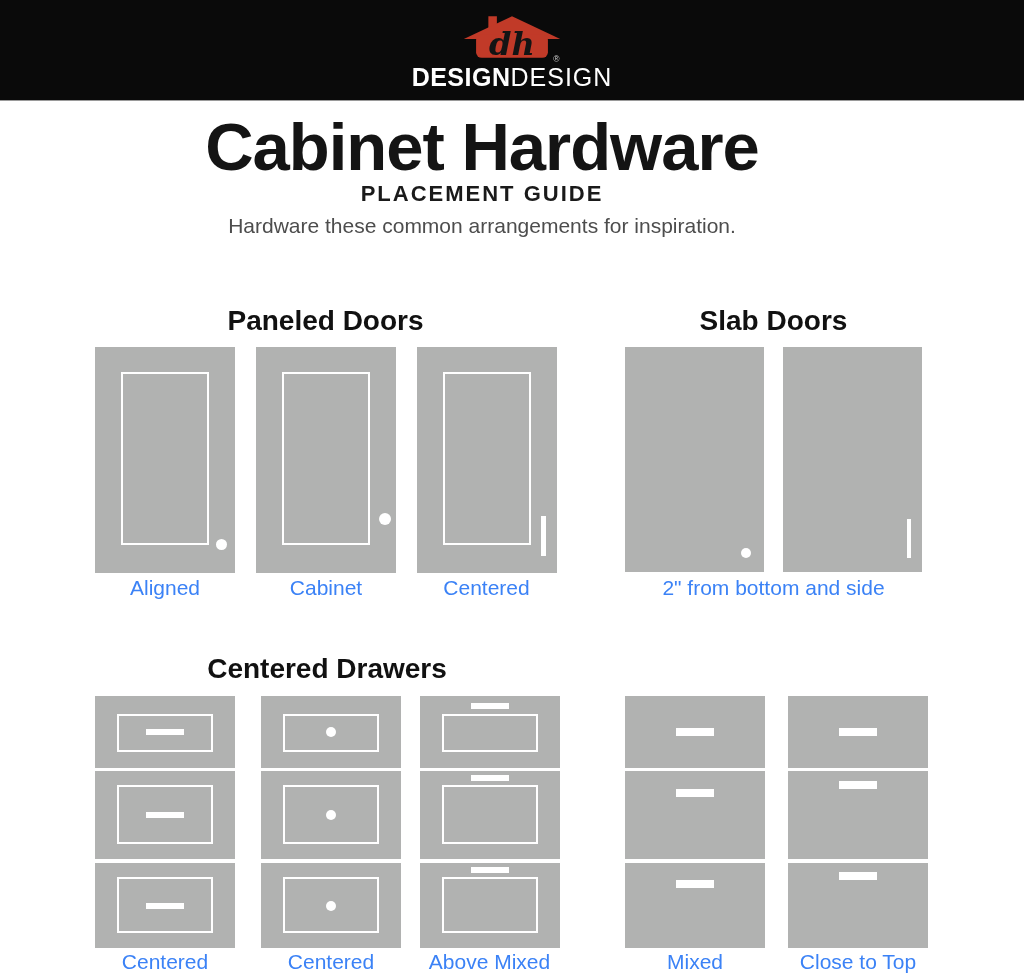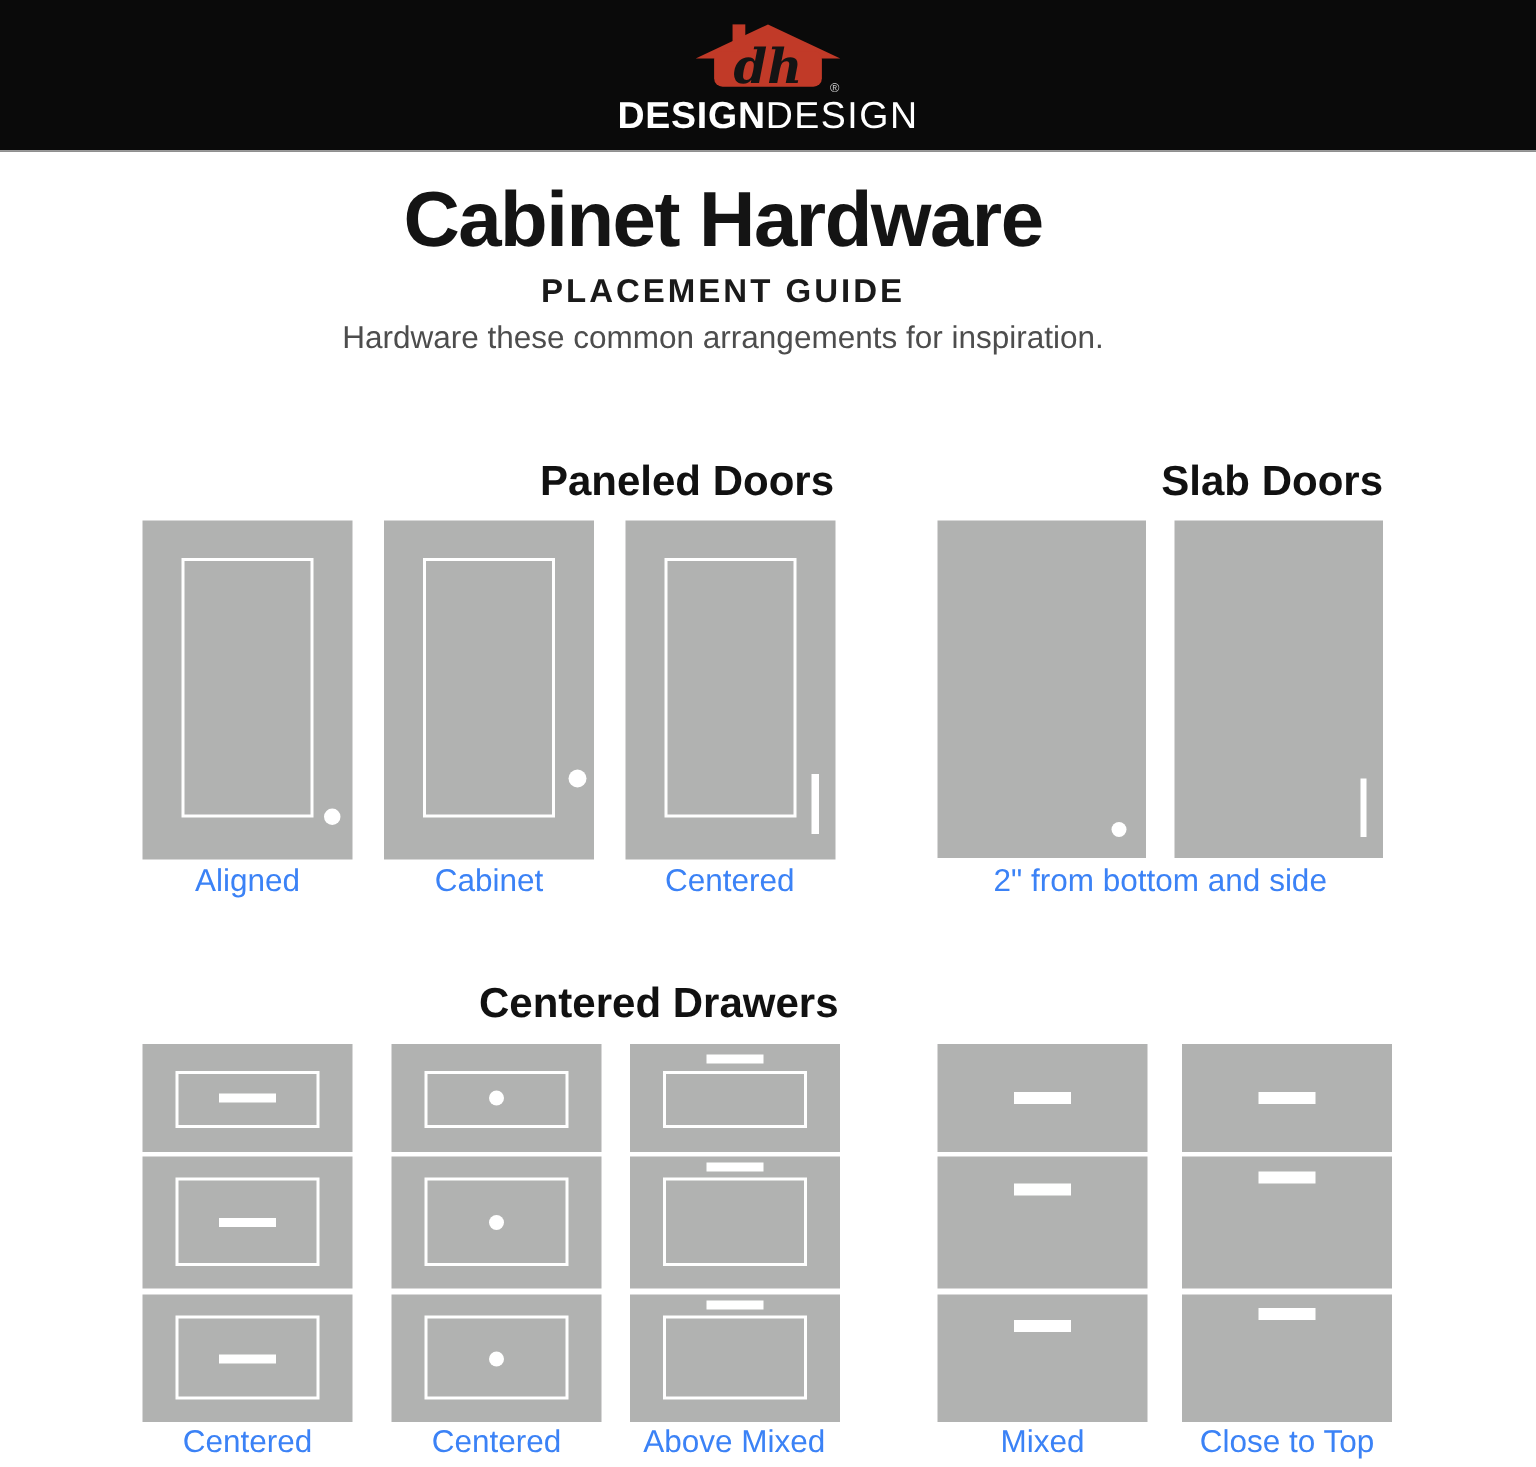--- a/index.html
+++ b/index.html
@@ -20,25 +20,25 @@
     position:absolute;left:0;top:0;width:1024px;height:100px;
     background:var(--header-background);border-bottom:1px solid #9a9a9a;
     display:flex;flex-direction:column;align-items:center;justify-content:center;
   }
   .logo-house{display:block;margin-top:2px;}
   .wordmark{color:#fff;font-size:25px;line-height:26px;letter-spacing:.5px;margin-top:1px;}
   .wordmark .wm-bold{font-weight:800;}
   .wordmark .wm-light{font-weight:400;letter-spacing:1px;}
   
   .title-block{position:absolute;left:0;top:118px;width:964px;text-align:center;}
-  .page-title{margin:0;font-size:52px;line-height:58px;font-weight:800;letter-spacing:-1px;color:#141414;}
+  .page-title{margin:0;font-size:67px;line-height:58px;font-weight:800;letter-spacing:-1px;color:#141414;}
   .subtitle{margin:6px 0 0 0;font-size:22px;line-height:24px;font-weight:700;letter-spacing:2px;color:#1a1a1a;}
   .tagline{margin:8px 0 0 0;font-size:21px;line-height:24px;font-weight:400;color:var(--text-gray);}
   
-  .sec-h{position:absolute;top:305px;margin:0;font-size:28px;font-weight:800;text-align:right;color:#111;}
+  .sec-h{position:absolute;top:305px;margin:0;font-size:28px;font-weight:800;text-align:center;color:#111;}
   .sec-h.row2{top:653px;}
   .cap{position:absolute;font-size:21px;color:#3b82f6;text-align:center;white-space:nowrap;}
   .cap.row1{top:576px;}
   .cap.row2{top:950px;}
   
   .door{position:absolute;top:347px;width:140px;height:226px;background:var(--cabinet-gray);}
   .door.slab{width:139px;height:225px;}
   .outline{position:absolute;inset:25px 26px 28px 26px;border:2px solid var(--hardware-white);}
   .knob{position:absolute;background:var(--hardware-white);border-radius:50%;}
   .vbar{position:absolute;background:var(--hardware-white);}

